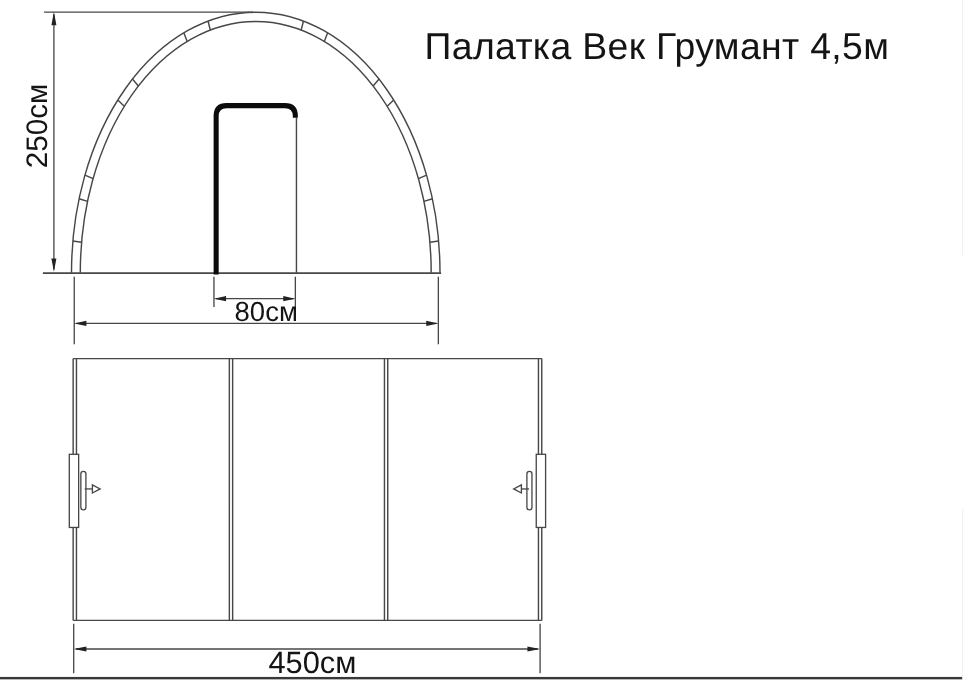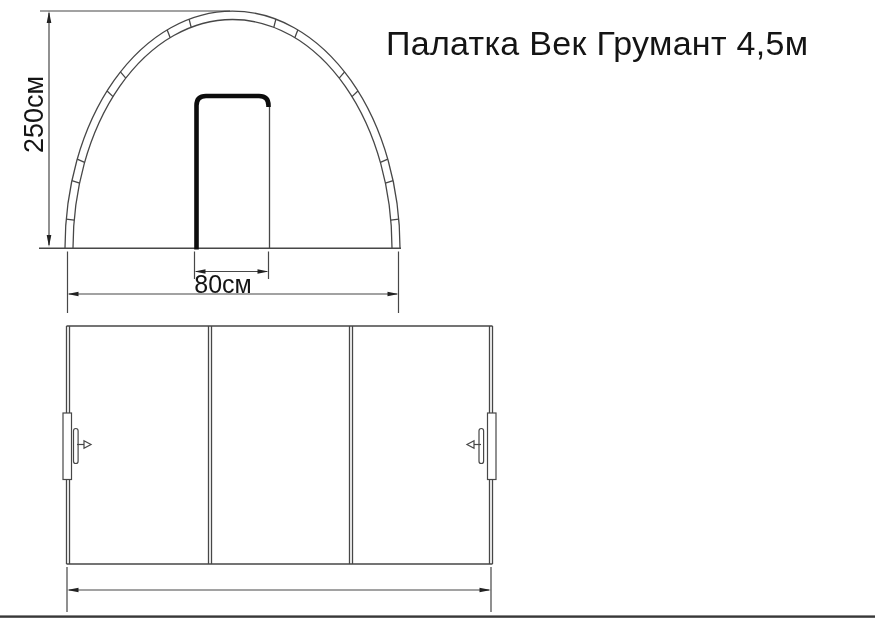--- a/index.html
+++ b/index.html
@@ -22,21 +22,21 @@
     left:386px;top:26px;
     font-size:34px;
     letter-spacing:0.3px;
     text-align:left;
   }
   .dim-height{
     left:-7px;top:101px;width:82px;
     font-size:27px;
     transform:rotate(-90deg);
   }
-  .dim-door{left:183px;top:272px;width:80px;font-size:25px;}
+  .dim-door{left:202px;top:272px;width:80px;font-size:25px;}
   .dim-width{left:183px;top:295px;width:100px;font-size:27px;}
   .dim-length{left:229px;top:589px;width:110px;font-size:28px;}
 </style>
 </head>
 <body>
 
 <div class="canvas">
 
   <svg class="drawing" width="875" height="618" viewBox="0 0 875 618">
 
@@ -127,14 +127,15 @@
     <rect x="0" y="615.4" width="875" height="2.4" fill="#383838"></rect>
   </svg>
 
   <div class="label title-label">Палатка Век Грумант 4,5м</div>
 
   <div class="label dim-height">250см</div>
 
   <div class="label dim-door">80см</div>
 
 
+  <div class="label dim-length">450см</div>
 
 </div>
 
 </body></html>

